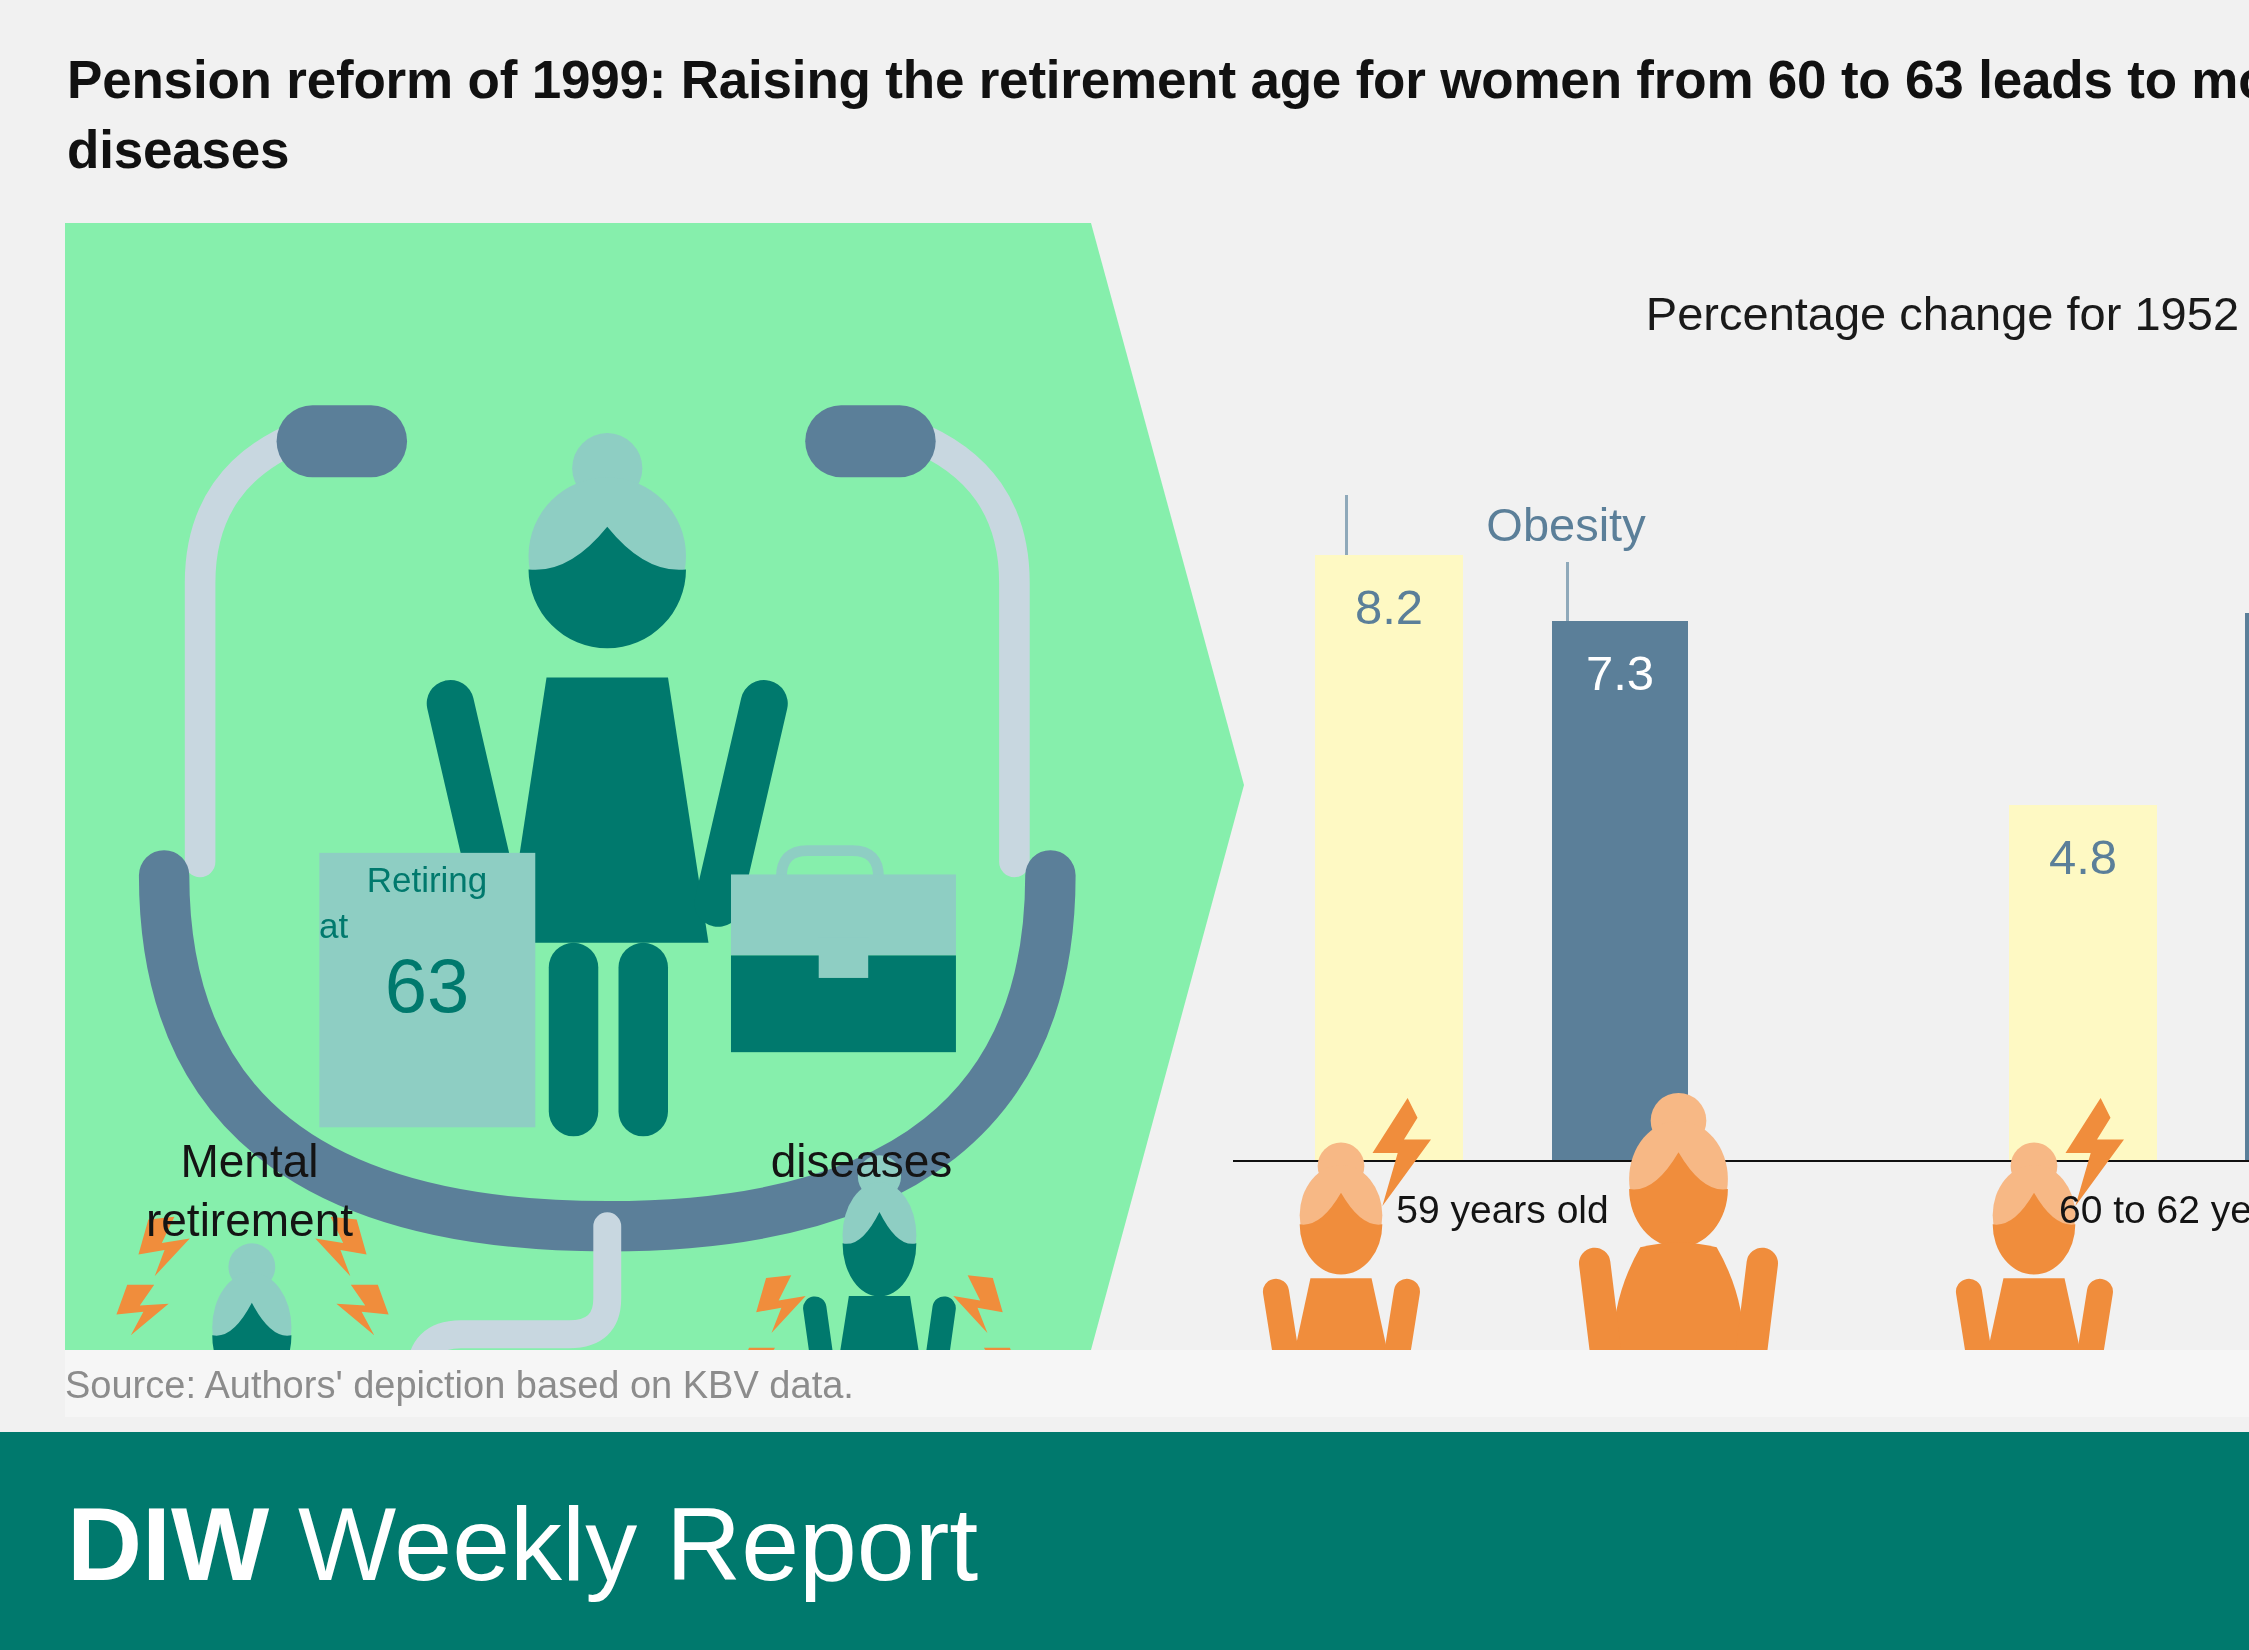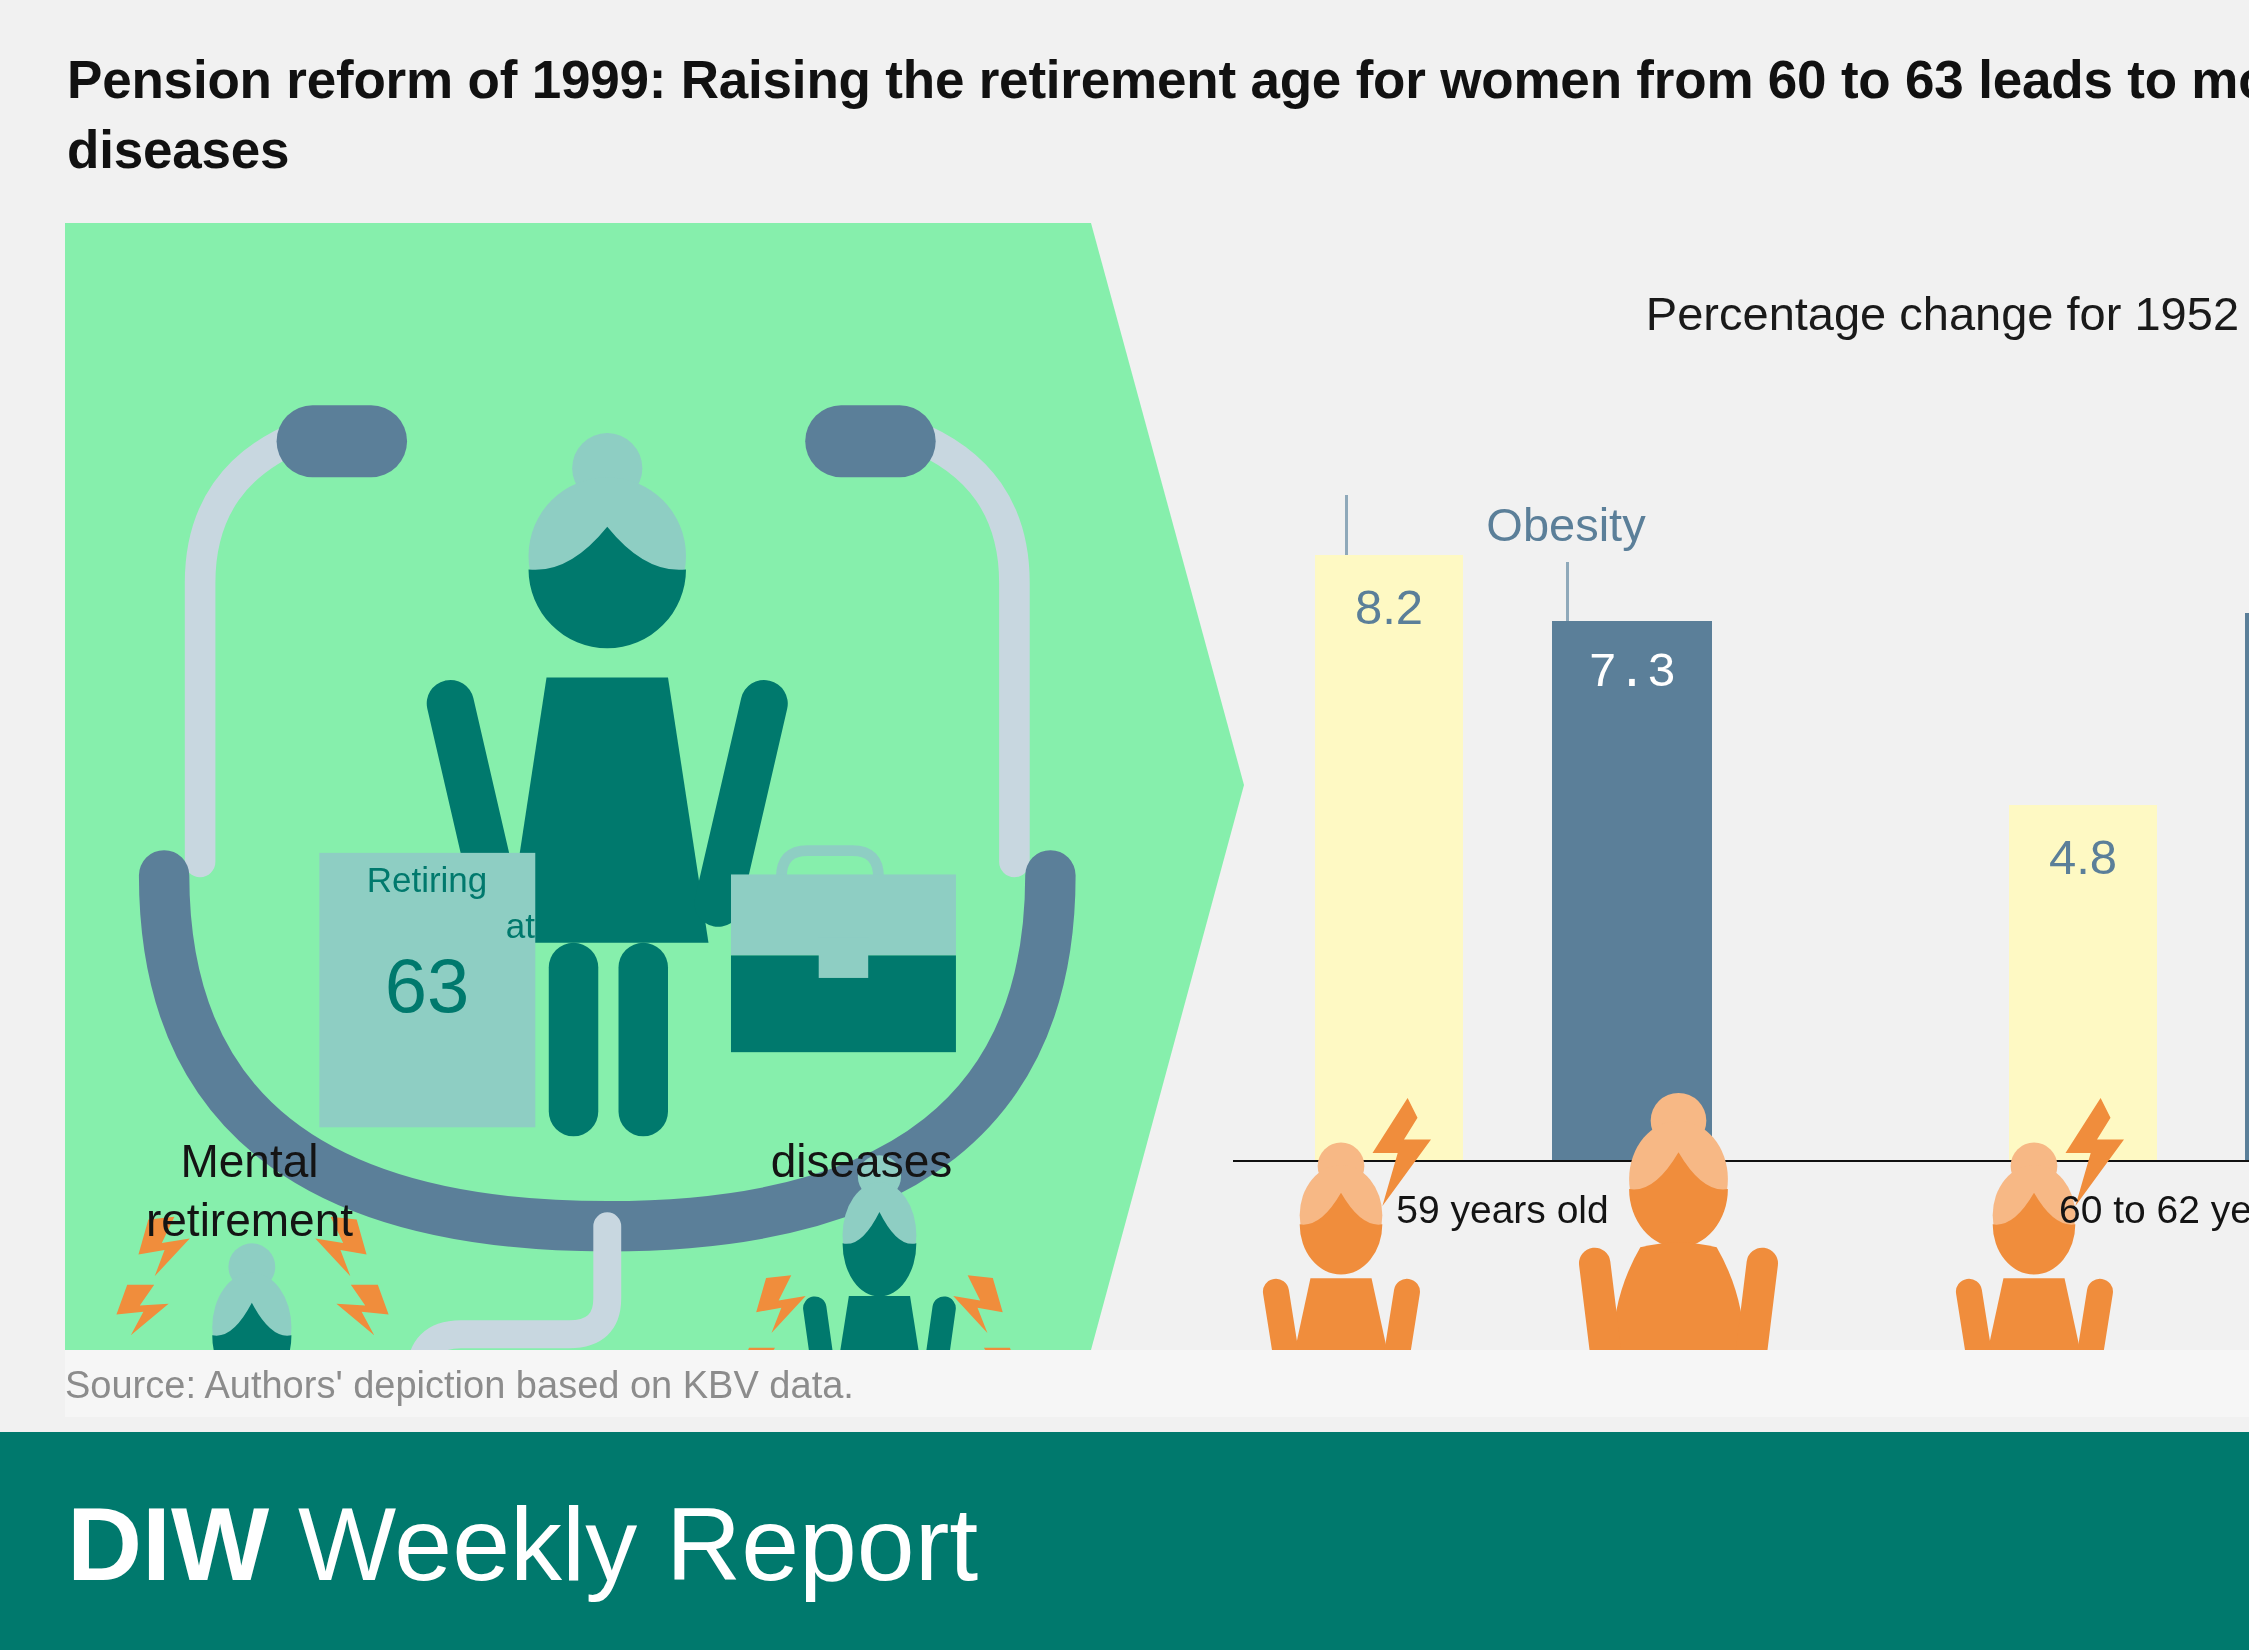--- a/index.html
+++ b/index.html
@@ -175,21 +175,21 @@
         <path d="M1544 2660 l56 -14 l-22 52 l60 -18 l-68 90 l16 -58 l-54 18 z"></path>
         <path d="M2062 2345 l-56 -6 l28 56 l-60 -10 l76 82 l-22 -56 l56 10 z"></path>
         <path d="M2100 2500 l-58 0 l30 44 l-62 -4 l82 68 l-28 -50 l58 6 z"></path>
         <path d="M2076 2660 l-56 -14 l22 52 l-60 -18 l68 90 l-16 -58 l54 18 z"></path>
       </g>
     </g>
   </svg>
 
   <div style="position:absolute; left:254px; top:638px; width:216px; text-align:center;
               font-size:35px; color:#00796d; line-height:1.08;">Retiring</div>
-  <div style="position:absolute; left:254px; top:684px; width:216px; text-align:right;
+  <div style="position:absolute; left:254px; top:684px; width:216px; text-align:left;
               font-size:35px; color:#00796d; line-height:1.08;">at</div>
   <div style="position:absolute; left:254px; top:725px; width:216px; text-align:center;
               font-size:76px; color:#00796d; line-height:1;">63</div>
 
   <div id="lbl-mental" class="illus-label">
     <div>Mental</div>
     <div>retirement</div>
   </div>
   <div id="lbl-physical" class="illus-label">
     <div>diseases</div>
@@ -203,21 +203,21 @@
   <div class="callout-line" style="left:157px; top:261px; height:72px;"></div>
 
   <div class="callout" style="left:252px; top:261px; width:252px;">Obesity</div>
   <div class="callout-line" style="left:378px; top:328px; height:77px;"></div>
 
   <div id="baseline"></div>
 
   <div class="bar light" style="left:127px; width:148px; height:605px;">
     <span class="bar-value">8.2</span>
   </div>
-  <div class="bar dark" style="left:364px; width:160px; height:539px;font-family:Liberation Mono, monospace;">
+  <div class="bar dark" style="left:364px; width:136px; height:539px;">
     <span class="bar-value">7.3</span>
   </div>
 
   <svg class="figure" style="left:72px; width:162px; height:274px;" viewBox="0 0 360 610">
     <circle cx="180" cy="120" r="52" fill="#f7b885"></circle>
     <ellipse cx="180" cy="230" rx="92" ry="112" fill="#f7b885"></ellipse>
     <path d="M88 250 a92 112 0 0 0 184 0 q-47 8 -92 -70 q-45 78 -92 70 z" fill="#f08d3c"></path>
     <path d="M112 370 L248 370 L300 610 L60 610 Z" fill="#f08d3c"></path>
     <rect x="22" y="370" width="58" height="260" rx="29" fill="#f08d3c" transform="rotate(-9 51 500)"></rect>
     <rect x="282" y="370" width="58" height="260" rx="29" fill="#f08d3c" transform="rotate(9 311 500)"></rect>

